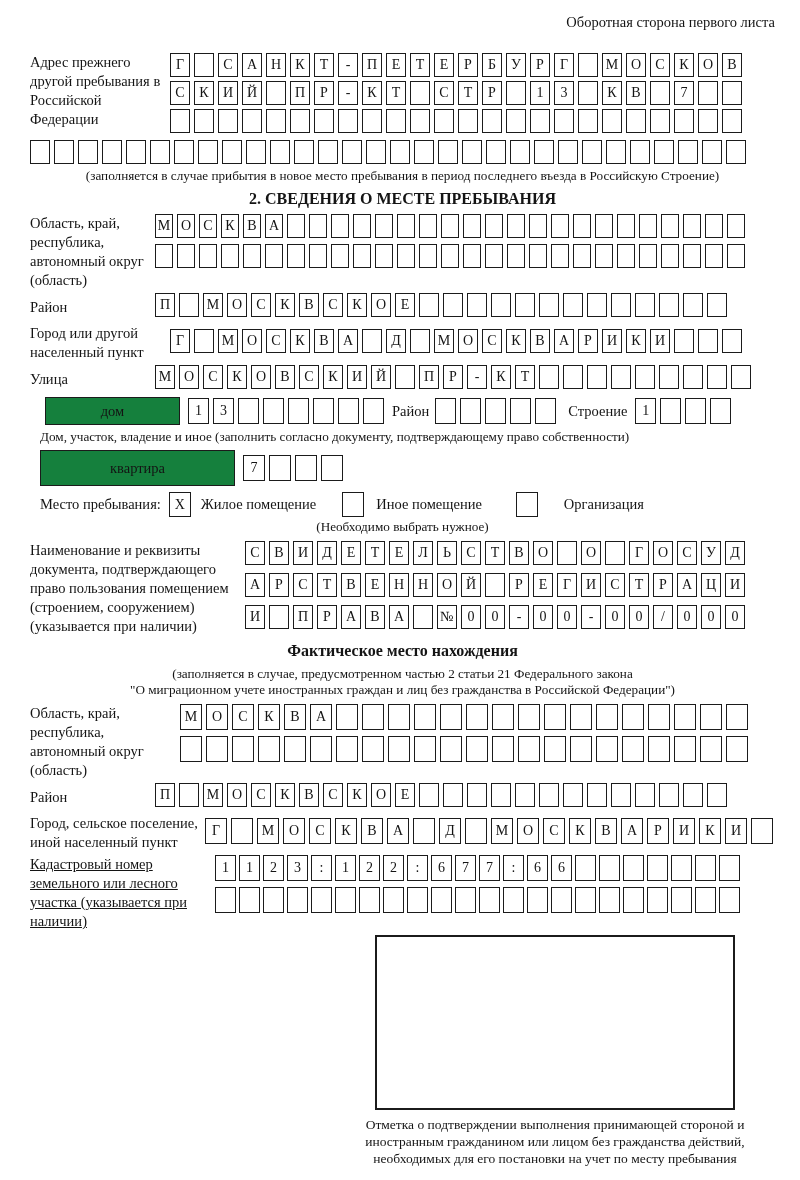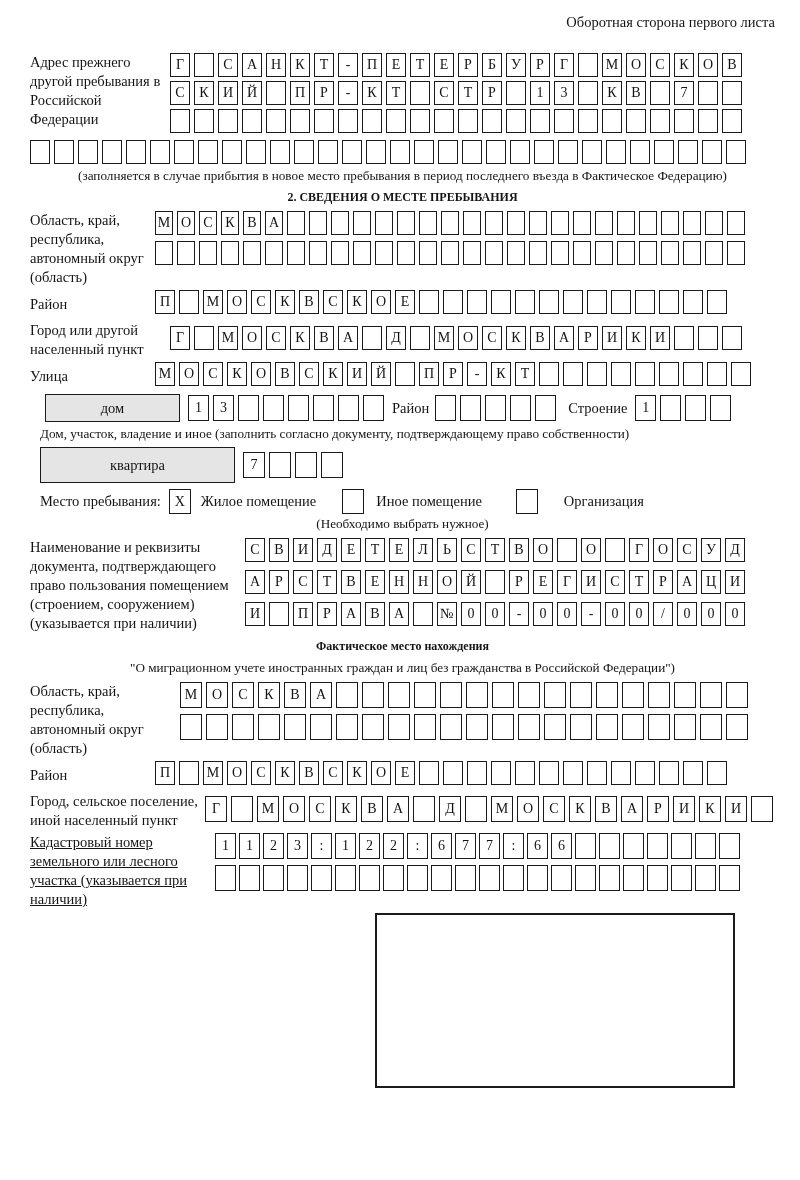--- a/index.html
+++ b/index.html
@@ -17,23 +17,23 @@
   .cellrow.g6{margin-bottom:6px;}
   .cellrow.g8{margin-bottom:8px;}
   .cell{box-sizing:border-box;width:20px;height:24px;border:1.6px solid #1b1b1b;
     display:flex;align-items:center;justify-content:center;font-size:14px;background:#fff;}
   .cw18 .cell{width:18px;}
   .cw21 .cell{width:21px;height:26px;}
   .cw22 .cell{width:22px;height:26px;}
   .kd{gap:3px;}
   .caption{font-size:13.2px;line-height:16px;}
   .center{text-align:center;}
-  .sec-title{font-size:12px;font-weight:bold;text-align:center;margin:4px 0 6px 0;}
+  .sec-title{font-size:16px;font-weight:bold;text-align:center;margin:4px 0 6px 0;}
   .widebox{box-sizing:border-box;border:1.6px solid #1b1b1b;height:28px;
-    display:flex;align-items:center;justify-content:center;font-size:14.5px;background:#e5e5e5;}
+    display:flex;align-items:center;justify-content:center;font-size:14.5px;background:#15803d;}
   .checkbox{box-sizing:border-box;width:22px;height:25px;border:1.6px solid #1b1b1b;
     display:flex;align-items:center;justify-content:center;font-size:14px;flex-shrink:0;background:#fff;}
   .inline-label{font-size:14.5px;}
   .domrow{display:flex;align-items:center;margin:4px 0 4px 0;}
   .kvrow{display:flex;align-items:center;margin:5px 0 4px 0;}
   .mesto-row{display:flex;align-items:center;margin:6px 0 2px 0;}
   .stamp-box{box-sizing:border-box;width:360px;height:175px;border:2px solid #1b1b1b;
     margin-left:345px;margin-top:4px;background:#fff;}
   .stamp-caption{width:400px;margin-left:325px;margin-top:6px;text-align:center;
     font-size:13.5px;line-height:17px;} .mb6{margin-bottom:6px;}
@@ -154,21 +154,21 @@
       <span class="cell"></span>
       <span class="cell"></span>
       <span class="cell"></span>
       <span class="cell"></span>
       <span class="cell"></span>
       <span class="cell"></span>
       <span class="cell"></span>
       <span class="cell"></span>
       <span class="cell"></span>
     </div>
-  <div class="caption center mb6">(заполняется в случае прибытия в новое место пребывания в период последнего въезда в Фактическое Федерацию)</div>
+  <div class="caption center mb6">(заполняется в случае прибытия в новое место пребывания в период последнего въезда в Российскую Строение)</div>
 
   <div class="sec-title">2. СВЕДЕНИЯ О МЕСТЕ ПРЕБЫВАНИЯ</div>
 
   <div class="frow">
     <div class="label w125">Область, край, республика, автономный округ (область)</div>
     <div class="gridcol">
       <div class="cellrow cw18 g6">
           <span class="cell">М</span>
           <span class="cell">О</span>
           <span class="cell">С</span>
@@ -440,20 +440,21 @@
           <span class="cell">0</span>
           <span class="cell">/</span>
           <span class="cell">0</span>
           <span class="cell">0</span>
           <span class="cell">0</span>
         </div>
     </div>
   </div>
 
   <div class="sec-title" style="margin-top:6px;">Фактическое место нахождения</div>
+  <div class="caption center">(заполняется в случае, предусмотренном частью 2 статьи 21 Федерального закона</div>
   <div class="caption center mb6">"О миграционном учете иностранных граждан и лиц без гражданства в Российской Федерации")</div>
 
   <div class="frow">
     <div class="label w150">Область, край, республика, автономный округ (область)</div>
     <div class="gridcol">
       <div class="cellrow cw22 g6">
           <span class="cell">М</span>
           <span class="cell">О</span>
           <span class="cell">С</span>
           <span class="cell">К</span>
@@ -609,14 +610,15 @@
           <span class="cell"></span>
           <span class="cell"></span>
           <span class="cell"></span>
           <span class="cell"></span>
           <span class="cell"></span>
         </div>
     </div>
   </div>
 
   <div class="stamp-box"></div>
+  <div class="stamp-caption">Отметка о подтверждении выполнения принимающей стороной и иностранным гражданином или лицом без гражданства действий, необходимых для его постановки на учет по месту пребывания</div>
 
 </div>
 
 </body></html>

